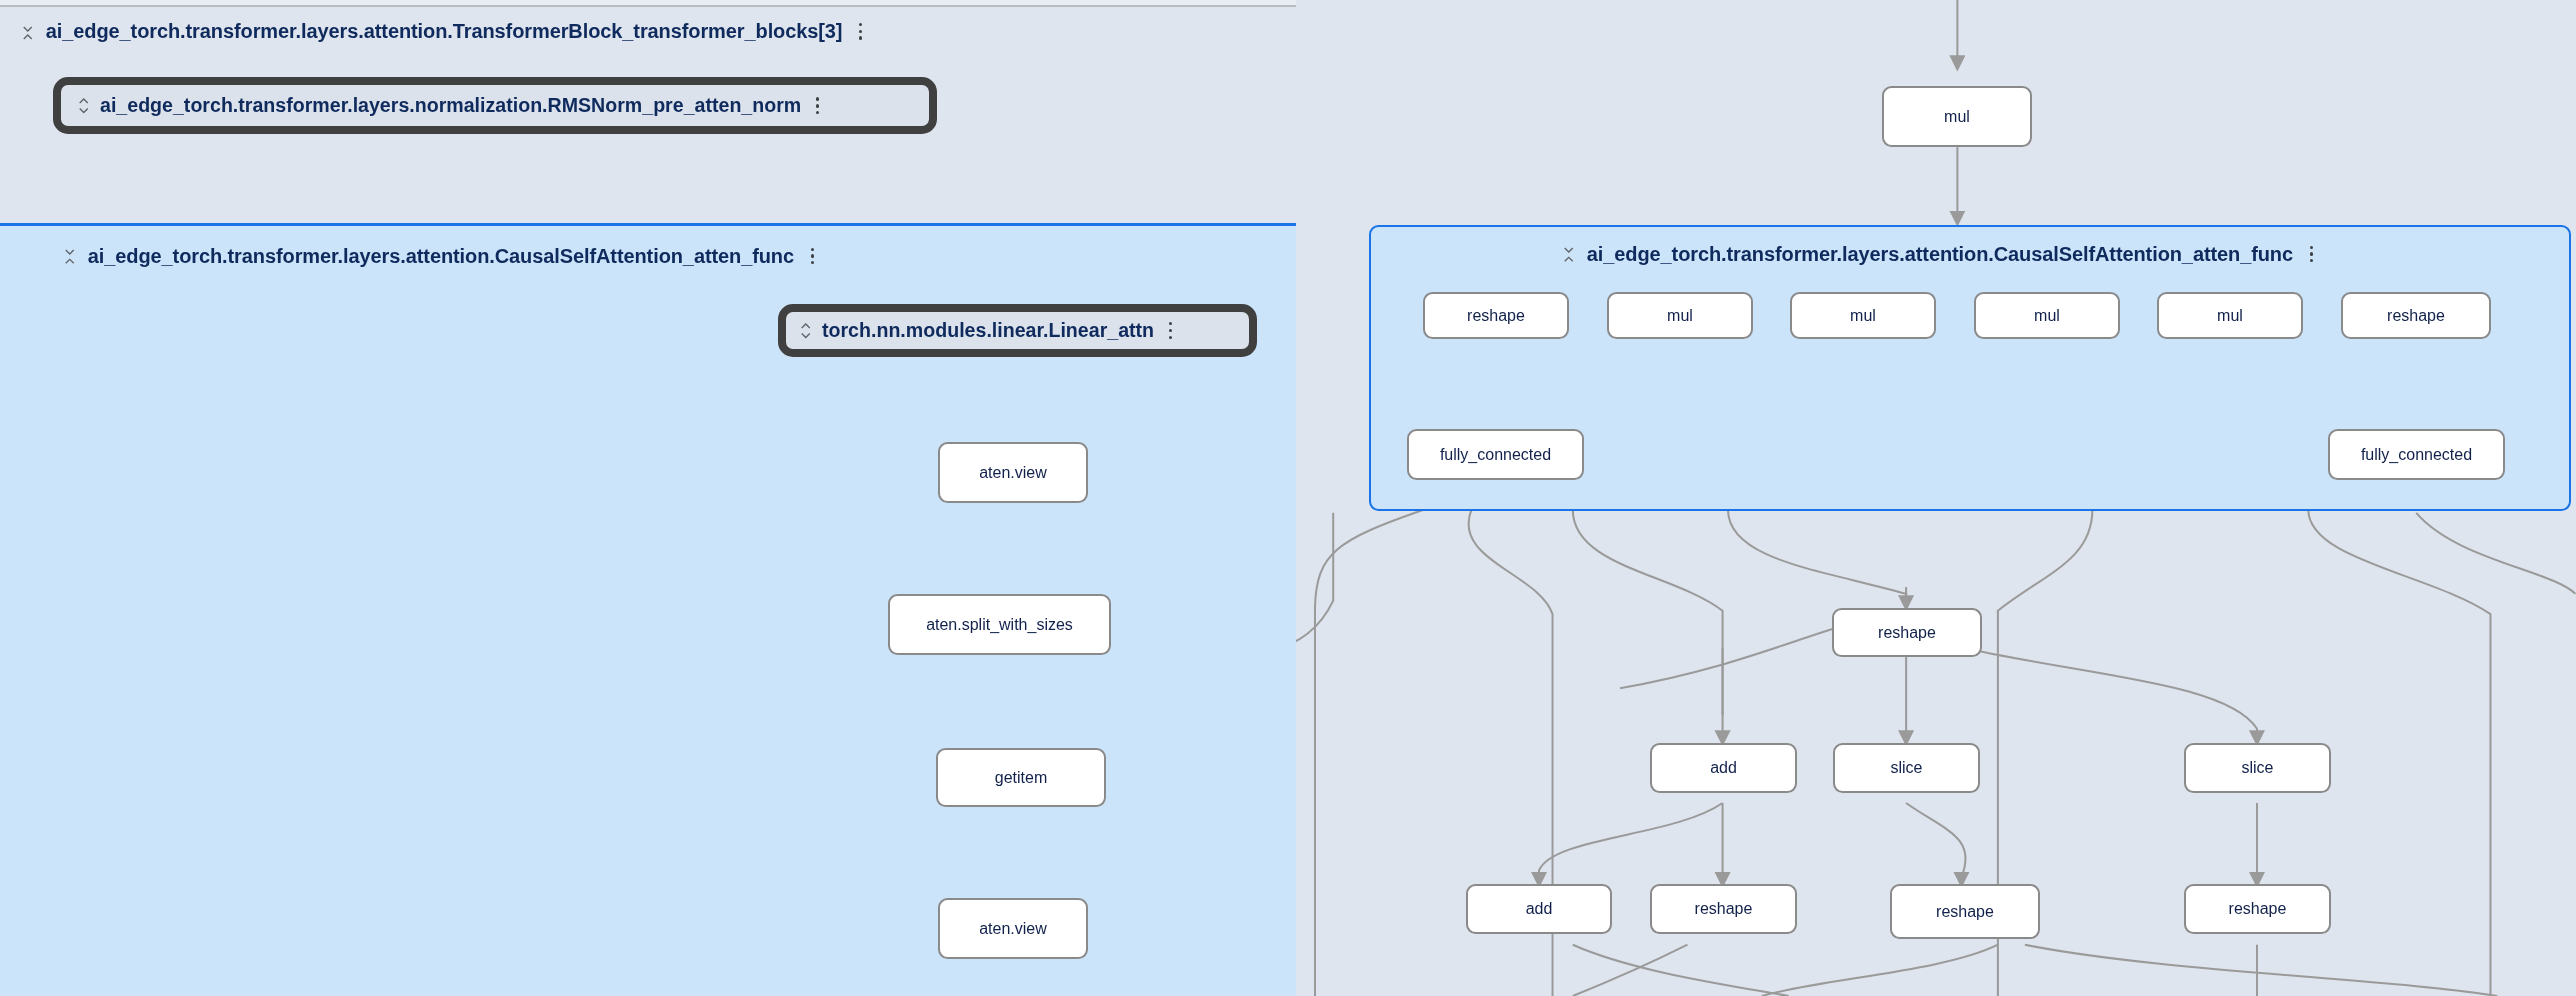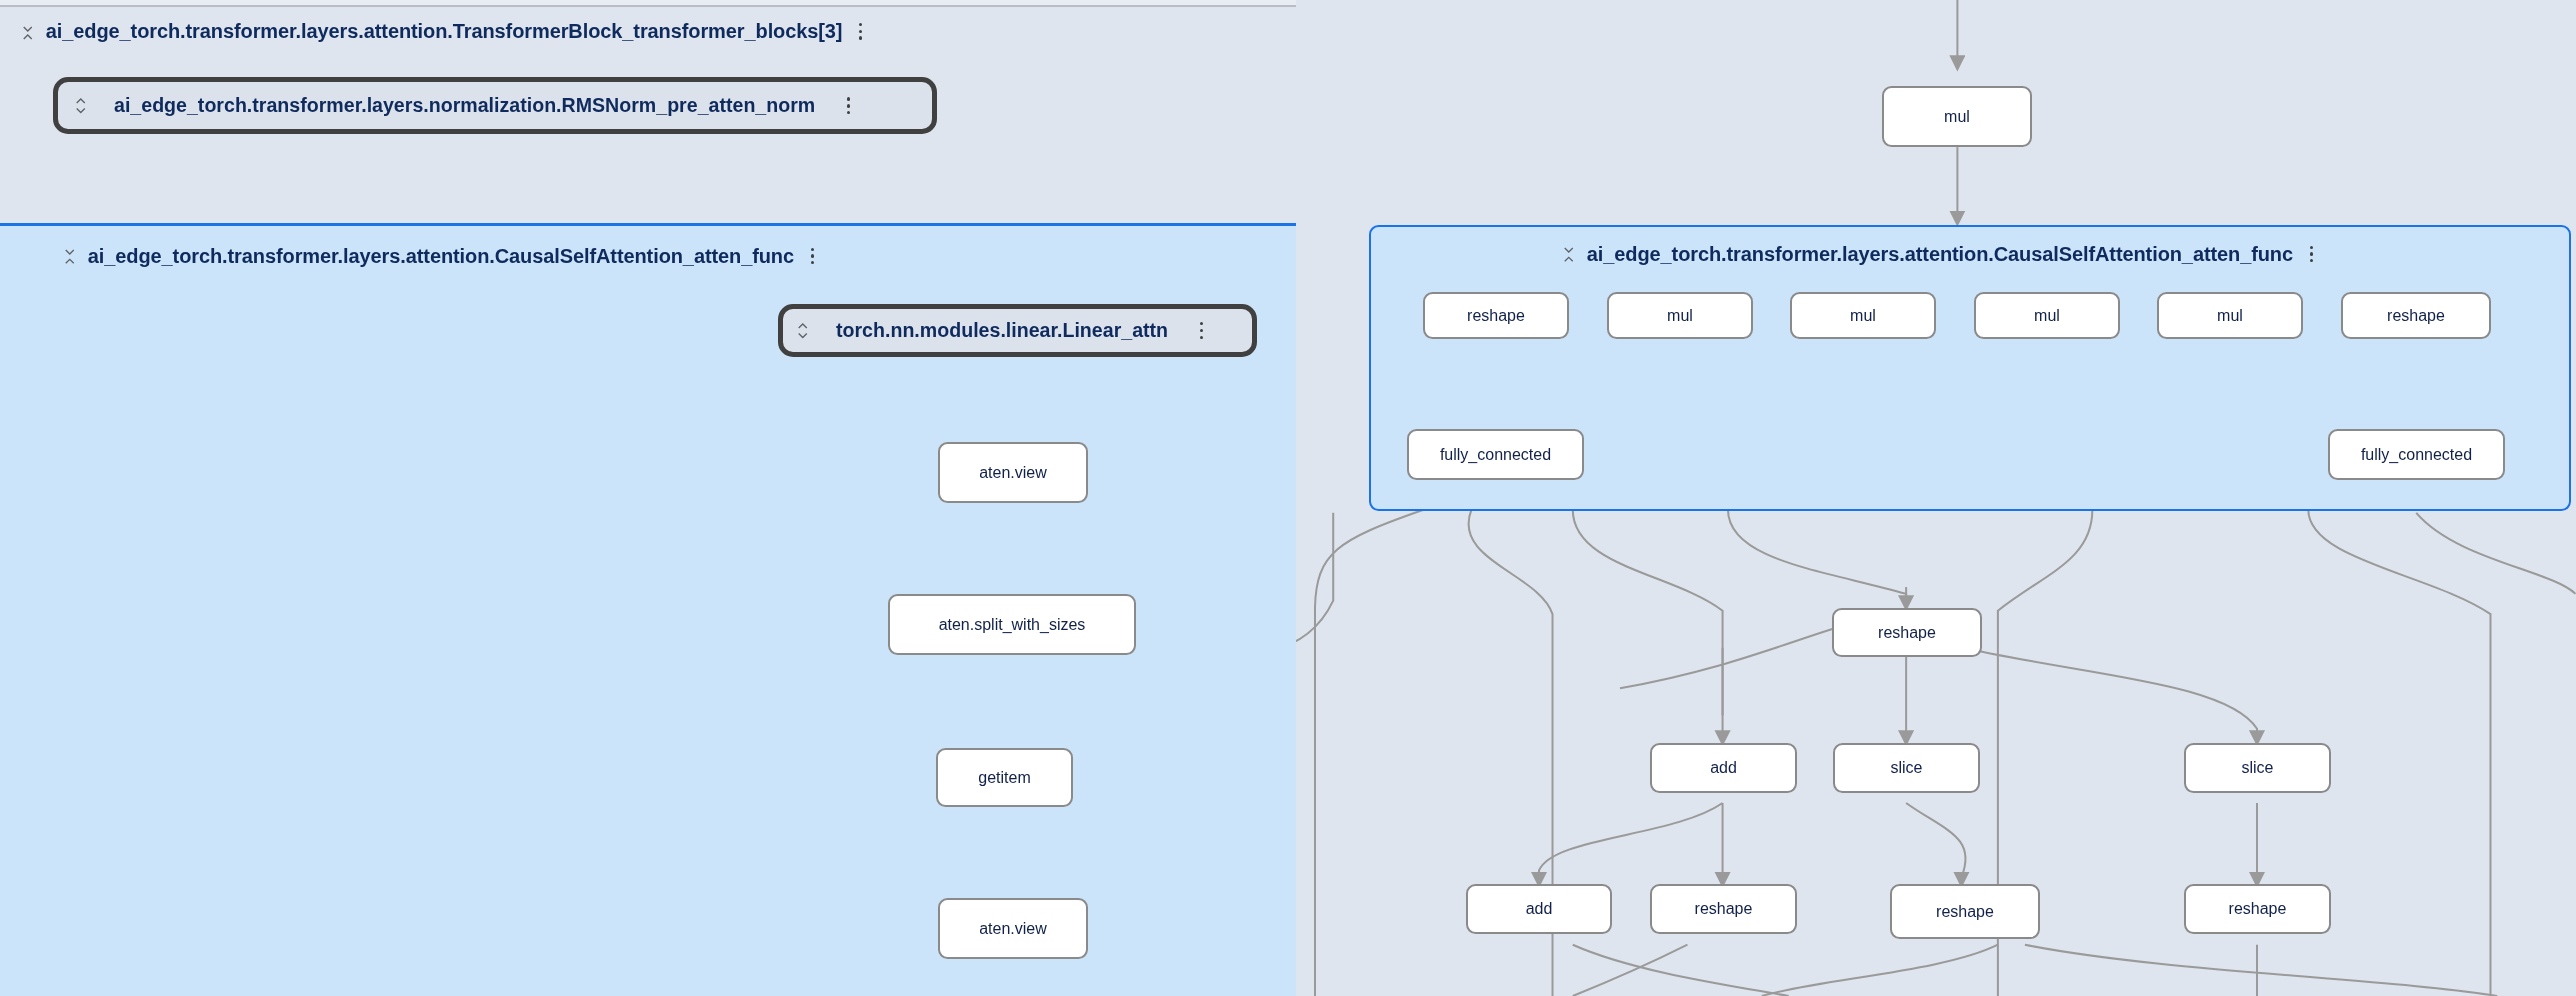--- a/index.html
+++ b/index.html
@@ -89,25 +89,25 @@
     width: 3.4px; height: 3.4px;
     border-radius: 50%;
     background: #3c4043;
   }
 
   
   .pill {
     position: absolute;
     box-sizing: border-box;
     background: #dce2ec;
-    border: 5px solid #404040;
+    border: 8px solid #404040;
     border-radius: 15px;
     display: flex;
     align-items: center;
-    gap: 26px;
+    gap: 9px;
     padding: 0 15px;
     font-size: 19.6px;
     font-weight: bold;
     color: #0f2a5c;
     white-space: nowrap;
     z-index: 4;
   }
 
   
   .node {
@@ -278,25 +278,25 @@
           <i></i>
           <i></i>
       </span>
     </div>
   </div>
 
   <div class="node" style="left:938px; top:442px; width:150px; height:61px;">
     <span>aten.view</span>
   </div>
 
-  <div class="node" style="left:888px; top:594px; width:248px; height:61px;">
+  <div class="node" style="left:888px; top:594px; width:223px; height:61px;">
     <span>aten.split_with_sizes</span>
   </div>
 
-  <div class="node" style="left:936px; top:748px; width:137px; height:59px;">
+  <div class="node" style="left:936px; top:748px; width:170px; height:59px;">
     <span>getitem</span>
   </div>
 
   <div class="node" style="left:938px; top:898px; width:150px; height:61px;">
     <span>aten.view</span>
   </div>
 
   <div class="node" style="left:1882px; top:86px; width:150px; height:61px;">
     <span>mul</span>
   </div>

